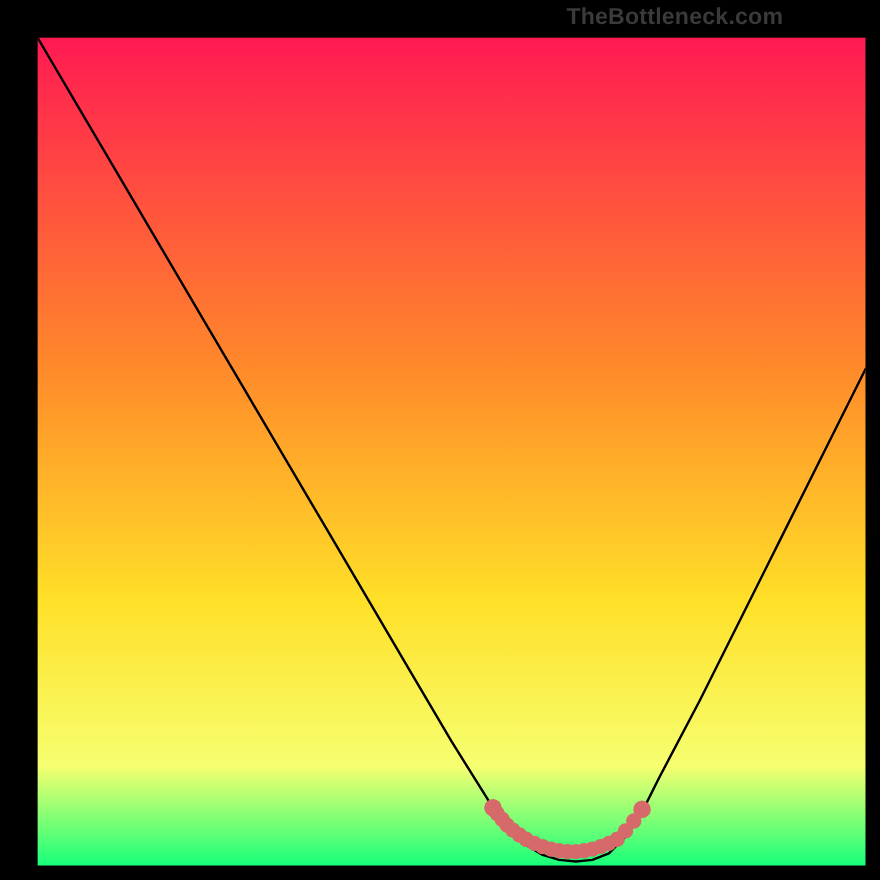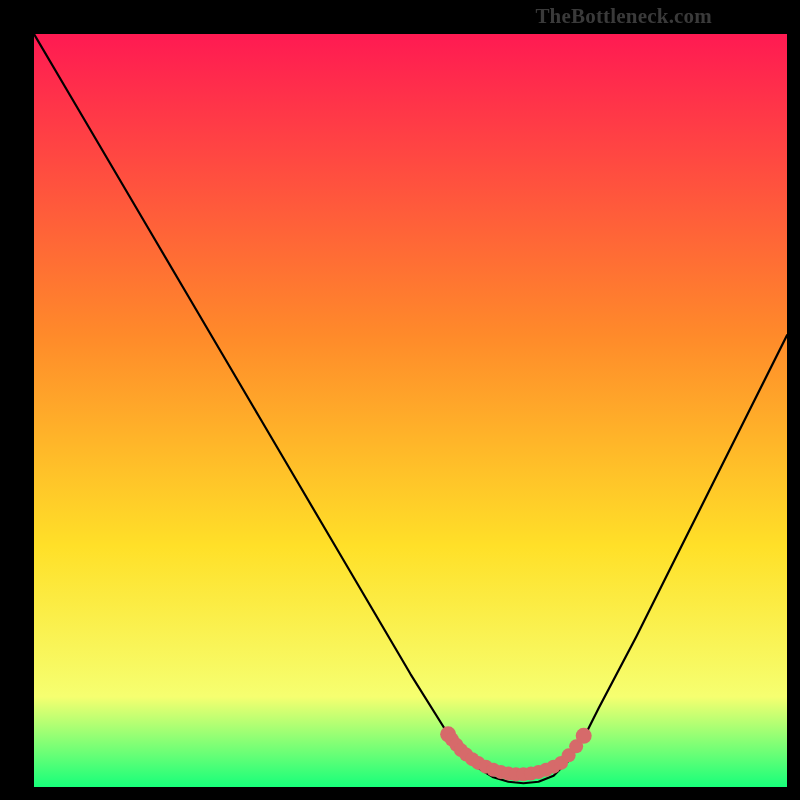--- a/index.html
+++ b/index.html
@@ -8,21 +8,20 @@
     width: 800px;
     height: 800px;
     background: #000;
     overflow: hidden;
     font-family: Arial, Helvetica, sans-serif;
   }
   .container {
     position: relative;
     width: 720px;
     height: 800px;
-    font-family: Liberation Serif, serif;
   }
   .watermark {
     position: absolute;
     top: 4px;
     right: 8px;
     color: #3a3a3a;
     font-size: 21px;
     font-weight: 600;
     letter-spacing: 0.2px;
     z-index: 10;

